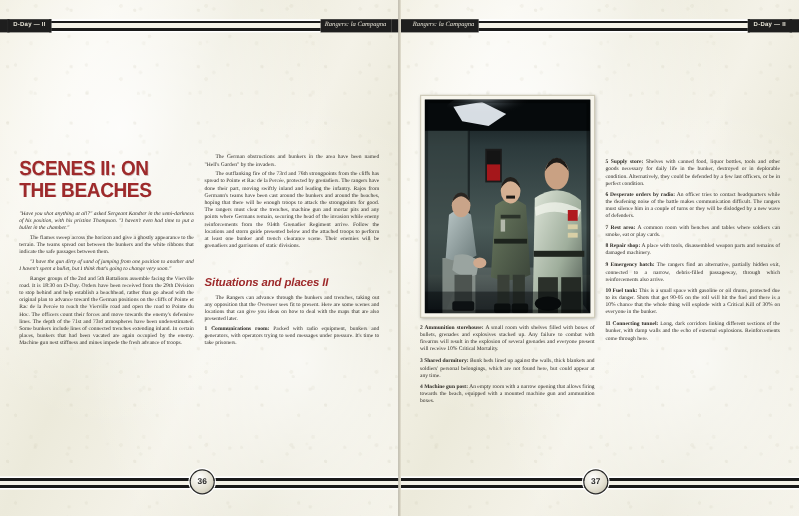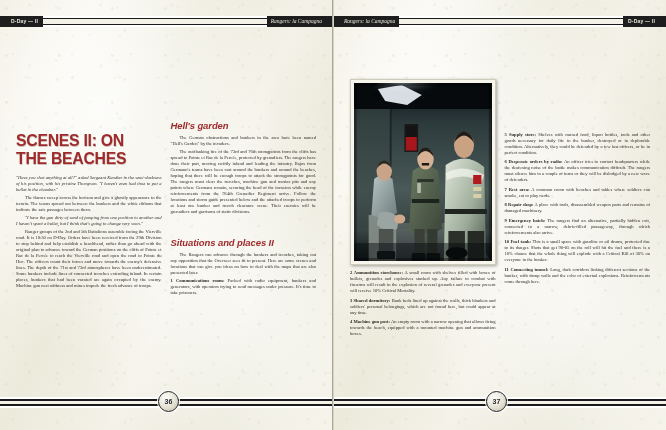--- a/index.html
+++ b/index.html
@@ -242,21 +242,20 @@
         <div class="col">
           <div class="title-main">Scenes II: On the Beaches</div>
 
           <p class="body ital">"Have you shot anything at all?" asked Sergeant Kandter in the semi-darkness of his position, with his pristine Thompson. "I haven't even had time to put a bullet in the chamber."</p>
           <p class="body">The flames sweep across the horizon and give a ghostly appearance to the terrain. The teams spread out between the bunkers and the white ribbons that indicate the safe passages between them.</p>
           <p class="body ital ind">"I have the gun dirty of sand of jumping from one position to another and I haven't spent a bullet, but I think that's going to change very soon."</p>
           <p class="body">Ranger groups of the 2nd and 5th Battalions assemble facing the Vierville road. It is 18:30 on D-Day. Orders have been received from the 29th Division to stop behind and help establish a beachhead, rather than go ahead with the original plan to advance toward the German positions on the cliffs of Pointe et Rac de la Percée to reach the Vierville road and open the road to Pointe du Hoc. The officers count their forces and move towards the enemy's defensive lines. The depth of the 71st and 73rd atmospheres have been underestimated. Some bunkers include lines of connected trenches extending inland. In certain places, bunkers that had been vacated are again occupied by the enemy. Machine gun nest stiffness and mines impede the fresh advance of troops.</p>
         </div>
 
         <div class="col">
-          <div class="head-sec">Hell's garden</div>
 
           <p class="body">The German obstructions and bunkers in the area have been named "Hell's Garden" by the invaders.</p>
           <p class="body">The outflanking fire of the 73rd and 76th strongpoints from the cliffs has spread to Pointe et Rac de la Percée, protected by grenadiers. The rangers have done their part, moving swiftly inland and leading the infantry. Rajos from Germann's teams have been cast around the bunkers and around the beaches, hoping that there will be enough troops to attack the strongpoints for good. The rangers must clear the trenches, machine gun and mortar pits and any points where Germans remain, securing the head of the invasion while enemy reinforcements from the 914th Grenadier Regiment arrive. Follow the locations and storm guide presented below and the attached troops to perform at least one bunker and trench clearance scene. Their enemies will be grenadiers and garrisons of static divisions.</p>
 
           <div class="head-sec sp">Situations and places II</div>
 
           <p class="body">The Rangers can advance through the bunkers and trenches, taking out any opposition that the Overseer sees fit to present. Here are some scenes and locations that can give you ideas on how to deal with the maps that are also presented later.</p>
 
           <p class="num">
             <b>1 Communications room:</b>

